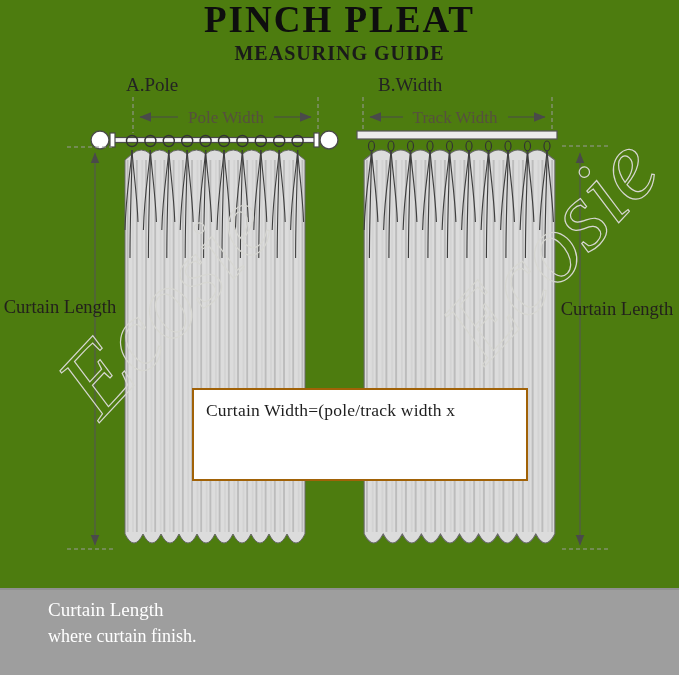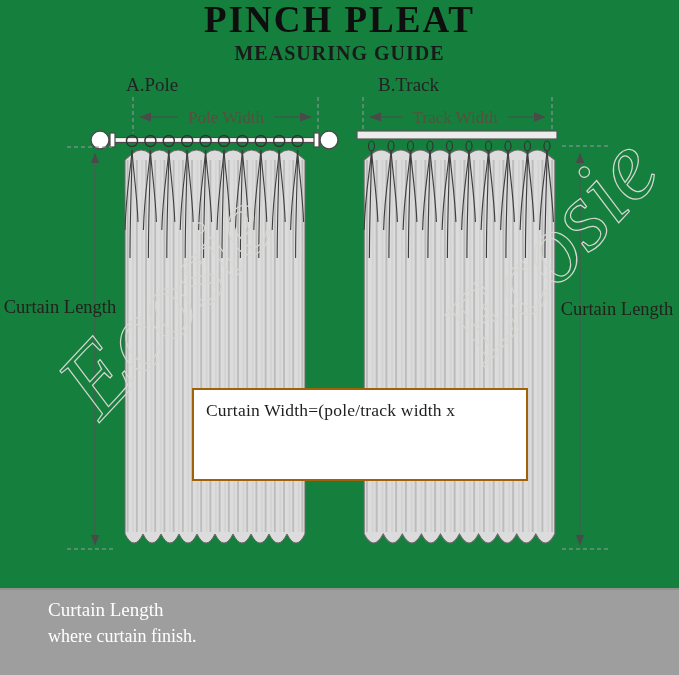--- a/index.html
+++ b/index.html
@@ -1,16 +1,16 @@
 <!DOCTYPE html>
 <html><head>
 <meta charset="utf-8">
 <style>
   html,body{margin:0;padding:0;background:#fff;}
-  .stage{position:relative;width:679px;height:675px;background:#15803d;overflow:hidden;
+  .stage{position:relative;width:679px;height:675px;background:#4d7c0f;overflow:hidden;
          font-family:"Liberation Serif",serif;color:#1c1c1c;}
   .title{position:absolute;left:0;top:-2px;width:679px;text-align:center;margin:0;
          font-size:37px;font-weight:bold;letter-spacing:2px;color:#0e0e0e;}
   .subtitle{position:absolute;left:0;top:42px;width:679px;text-align:center;margin:0;
          font-size:20px;font-weight:bold;letter-spacing:1px;color:#1a1a1a;}
   .seclabel{position:absolute;font-size:19px;color:#232323;text-align:right;}
   .seclabel.a{left:126px;top:74px;}
   .seclabel.b{left:378px;top:74px;}
   .lenlabel{position:absolute;font-size:18.5px;color:#23211c;white-space:nowrap;}
   .lenlabel.left{left:3px;top:297px;width:114px;text-align:center;}
@@ -35,21 +35,21 @@
 </style>
 </head>
 <body>
 
 <div class="stage">
 
   <h1 class="title">PINCH PLEAT</h1>
   <h2 class="subtitle">MEASURING GUIDE</h2>
 
   <div class="seclabel a">A.Pole</div>
-  <div class="seclabel b">B.Track</div>
+  <div class="seclabel b">B.Width</div>
 
   <svg class="diagram" width="679" height="560" viewBox="0 0 679 560">
     <defs>
       <marker id="ah" viewBox="0 0 10 10" refX="9.5" refY="5" markerWidth="10" markerHeight="10" orient="auto-start-reverse">
         <path d="M0,1 L10,5 L0,9 Z" fill="#4a4a4a"></path>
       </marker>
       <pattern id="folds" width="9.2" height="20" patternUnits="userSpaceOnUse">
         <line x1="4.6" y1="0" x2="4.6" y2="20" stroke="#979797" stroke-width="0.9"></line>
         <line x1="0.9" y1="0" x2="0.9" y2="20" stroke="#c3c3c3" stroke-width="0.7"></line>
       </pattern>

